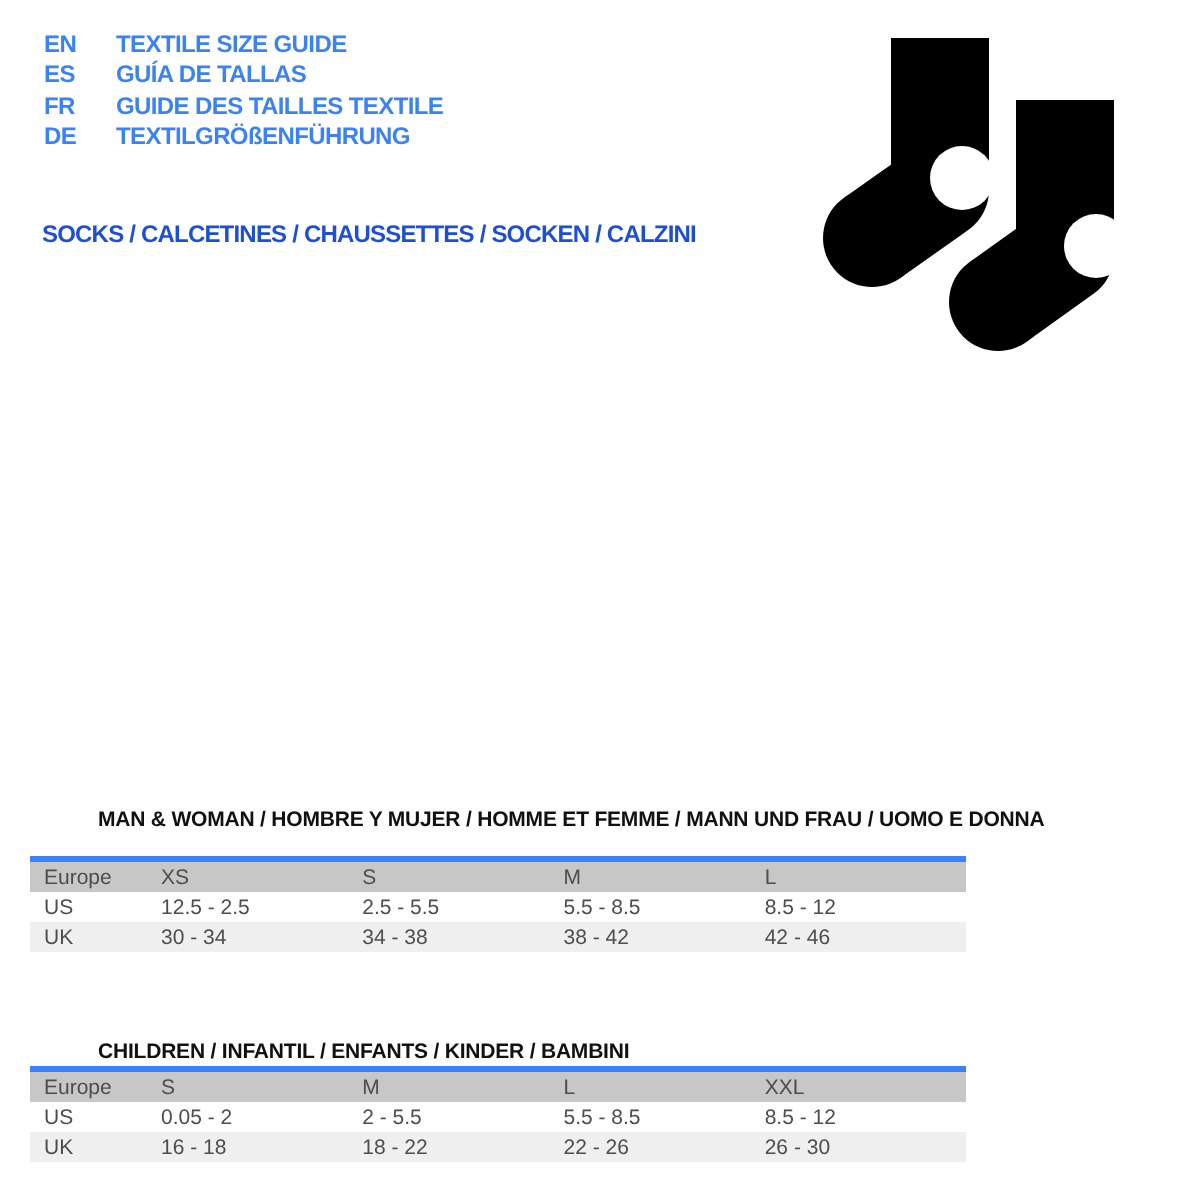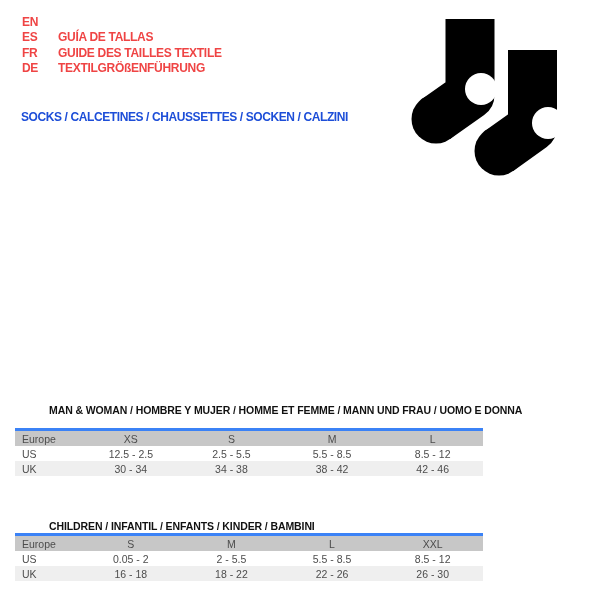--- a/index.html
+++ b/index.html
@@ -12,21 +12,21 @@
   }
 
   
   .lang-list { position:absolute; left:22px; top:15px; }
   .lang-row {
     display:flex;
     font-weight:bold;
     font-size:12px;
     letter-spacing:-0.3px;
     line-height:15.3px;
-    color:#ef4444;
+    color:#3b82f6;
     white-space:nowrap;
   }
   .lang-code { width:36px; }
 
   
   .category-title {
     position:absolute; left:21px; top:110px;
     font-weight:bold; font-size:12px; letter-spacing:-0.4px;
     color:#1d4ed8; white-space:nowrap;
   }
@@ -47,31 +47,32 @@
     position:absolute; left:15px;
     width:468px;
     border-collapse:collapse;
     table-layout:fixed;
     font-size:10.5px;
     color:#4d4d4d;
   }
   .table1 { top:428px; }
   .table2 { top:533px; }
 
-  .size-table td { height:15px; padding:0; text-align:center; vertical-align:middle; }
+  .size-table td { height:15px; padding:0; vertical-align:middle; }
   .size-table td:first-child { text-align:left; padding-left:7px; }
   .size-table tr.hdr { background:#c7c7c7; border-top:3px solid #3b82f6; }
   .size-table tr.alt { background:#efefef; }
 </style>
 </head>
 <body>
 
 <div class="lang-list">
   <div class="lang-row">
     <span class="lang-code">EN</span>
+    <span class="lang-label">TEXTILE SIZE GUIDE</span>
   </div>
   <div class="lang-row">
     <span class="lang-code">ES</span>
     <span class="lang-label">GUÍA DE TALLAS</span>
   </div>
   <div class="lang-row">
     <span class="lang-code">FR</span>
     <span class="lang-label">GUIDE DES TAILLES TEXTILE</span>
   </div>
   <div class="lang-row">

